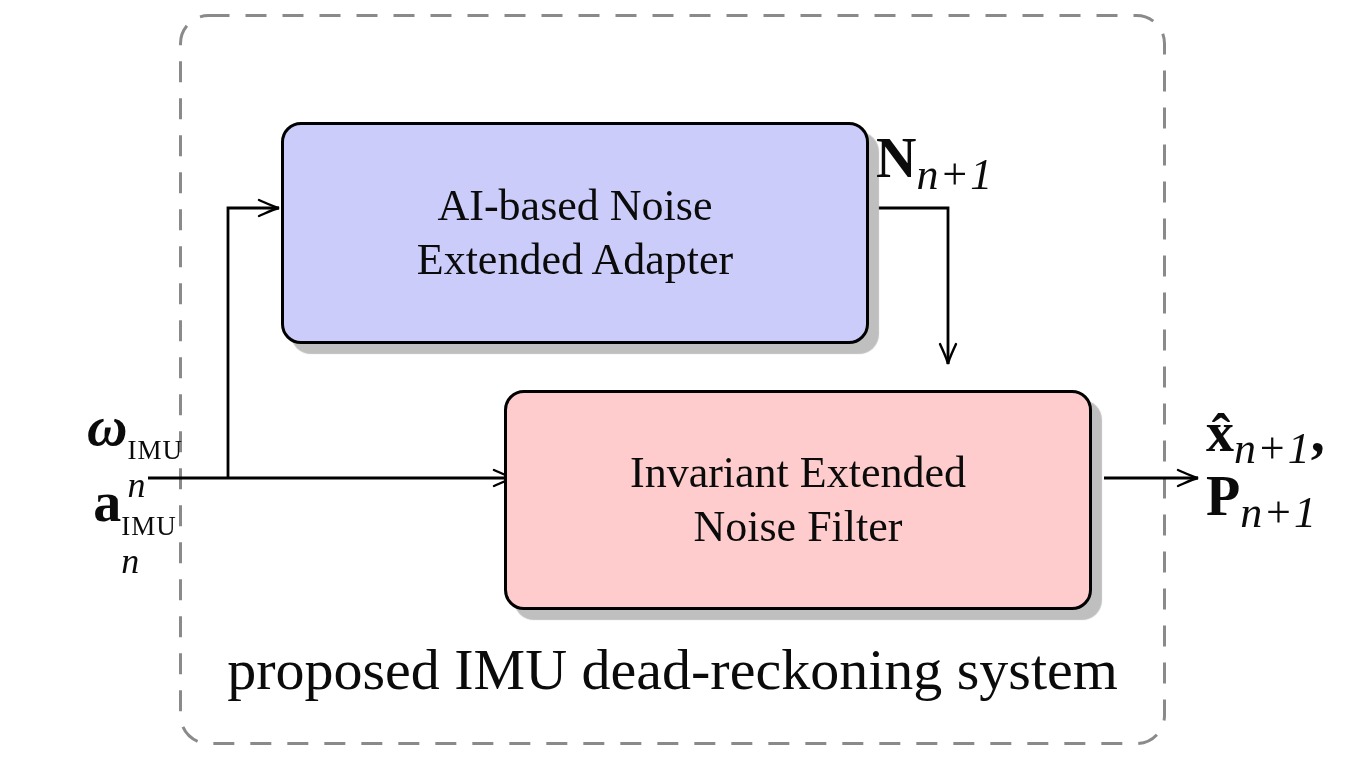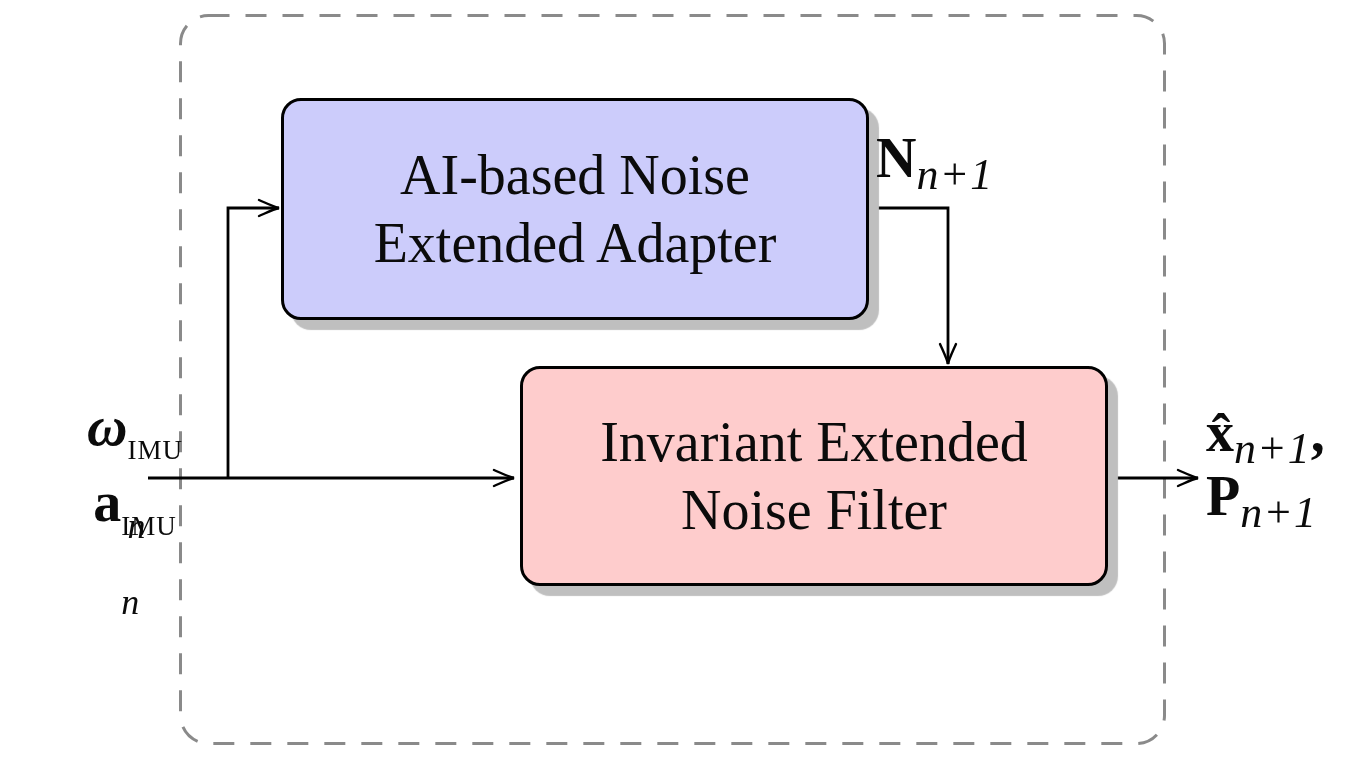--- a/index.html
+++ b/index.html
@@ -26,52 +26,52 @@
   .block {
     position: absolute;
     border: 3px solid #000000;
     border-radius: 20px;
     box-shadow: 10px 10px 1px #bfbfbf;
     display: flex;
     flex-direction: column;
     align-items: center;
     justify-content: center;
     text-align: center;
-    font-size: 56px;
+    font-size: 44px;
     line-height: 1.22;
     box-sizing: border-box;
+    margin-top: 24px;
   }
   #adapter-box {
     left: 281px; top: 98px;
     width: 588px; height: 222px;
     background: #ccccfb;
   }
   #filter-box {
-    left: 520px; top: 366px;
+    left: 504px; top: 366px;
     width: 588px; height: 220px;
     background: #fecccc;
   }
   .mathlabel { position: absolute; line-height: 1; white-space: nowrap; }
   .mbase { font-weight: bold; font-size: 56px; }
   .mbase.italic { font-style: italic; }
   .msub {
     font-style: italic;
     font-size: 44px;
     vertical-align: -12px;
     letter-spacing: 1px;
   }
   .msuffix { font-weight: bold; font-size: 56px; }
   
   .stack {
     display: inline-flex;
     flex-direction: column;
     vertical-align: -14px;
     text-align: left;
     line-height: 1;
-    gap: 41px;
   }
   .stack .sup { font-size: 27px; font-weight: normal; letter-spacing: 1px; }
   .stack .sub { font-size: 36px; font-style: italic; margin-top: 3px; }
   #input-labels {
     left: 26px; top: 398px;
     width: 218px;
     text-align: center;
   }
   .input-line { height: 76px; }
   #noise-label  { left: 876px; top: 130px; }
@@ -141,14 +141,15 @@
 
   <div id="output-labels" class="mathlabel">
     <div class="output-line">
       <span class="mbase">x̂</span><span class="msub">n+1</span><span class="msuffix">,</span>
     </div>
     <div class="output-line">
       <span class="mbase">P</span><span class="msub">n+1</span>
     </div>
   </div>
 
+  <div id="system-caption">proposed IMU dead-reckoning system</div>
 
 </div>
 
 </body></html>

